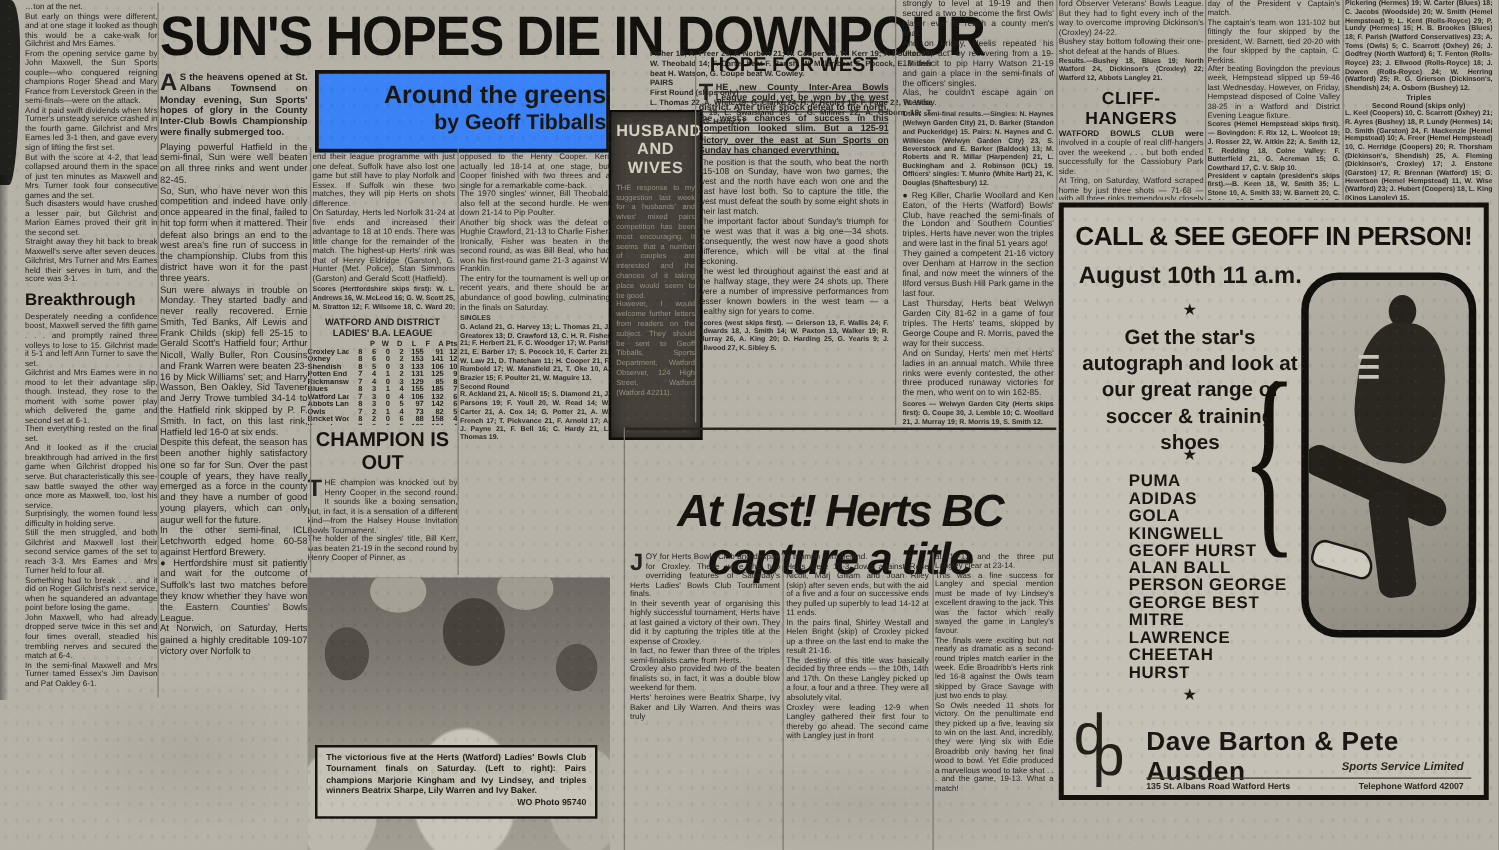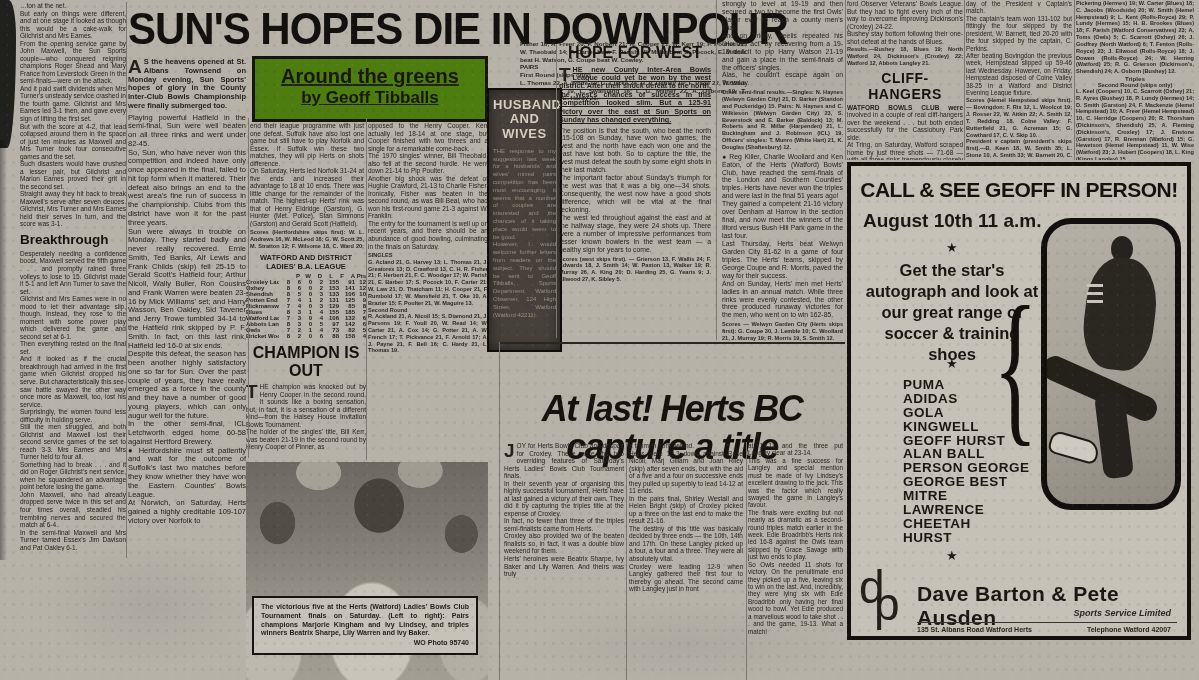--- a/index.html
+++ b/index.html
@@ -15,21 +15,21 @@
   .fs63{font-size:6.3px;line-height:1.18;}
   .fs65{font-size:6.5px;line-height:1.16;}
   .fs68{font-size:6.8px;line-height:1.17;}
   .fs72{font-size:7.2px;line-height:1.17;text-decoration:underline;}
   .fs75{font-size:7.5px;line-height:1.17;}
   .agate{font-weight:bold;color:#2b2925;}
   .dropcap::first-letter{float:left;font-size:19px;line-height:15px;font-weight:bold;padding:1px 2px 0 0;}
   .boldlead{font-weight:bold;}
   .main-headline{font-size:42px;font-weight:bold;letter-spacing:-1px;white-space:nowrap;
       color:#13110e;transform:scaleY(1.06);transform-origin:top left;}
-  .greens-box{border:3px solid #17140f;background:#4d7c0f;text-align:center;padding-top:6px;text-decoration:underline;}
+  .greens-box{border:3px solid #17140f;background:#3b82f6;text-align:right;padding-top:6px;}
   .greens-title{font-size:20px;font-weight:bold;color:#1a1711;}
   .greens-byline{font-size:17px;font-weight:bold;color:#1a1711;}
   .sec-head{font-weight:bold;text-align:center;color:#17140f;}
   .dark-box{background:#46413a;border:2px solid #0f0d0a;padding:8px 4px 4px;box-shadow:inset 0 0 14px rgba(0,0,0,.55);}
   .dark-title{font-size:13px;line-height:1.1;font-weight:bold;text-align:center;color:#d5cfc2;letter-spacing:.5px;}
   .dark-body{font-size:6px;line-height:1.3;color:#97907f;text-align:justify;white-space:pre-line;margin-top:7px;}
   .atlast-line{font-size:36px;font-weight:bold;font-style:italic;letter-spacing:-1.5px;
       text-align:center;color:#16130e;line-height:1.06;}
   .rule-v{background:#7d7970;width:1px;}
   .rule-h{background:#2a2722;height:2px;}

